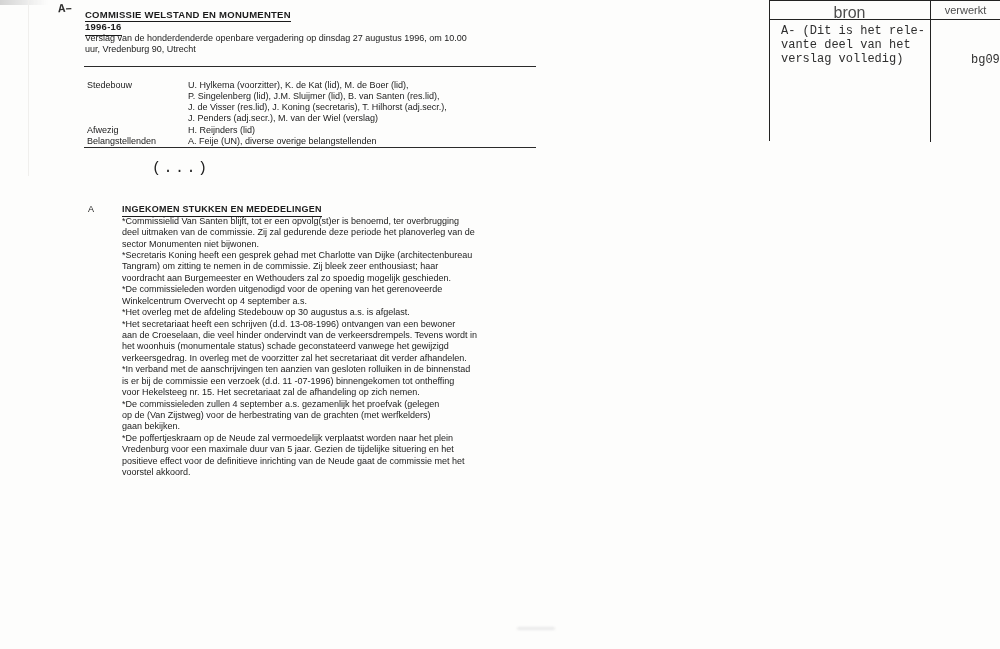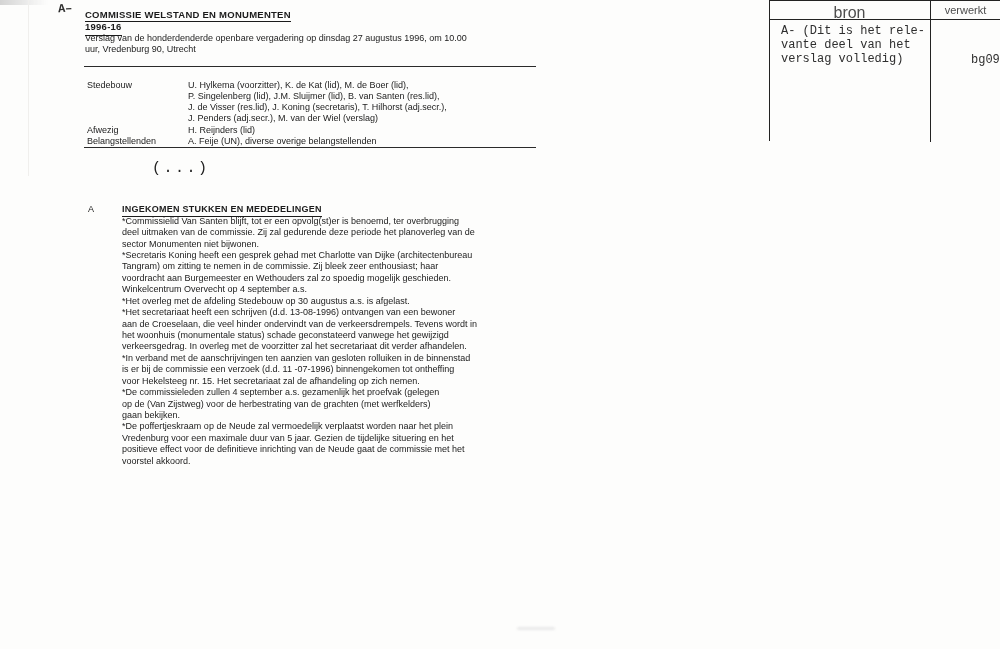--- a/index.html
+++ b/index.html
@@ -94,20 +94,21 @@
   <div class="abs sans section-letter">A</div>
   <div class="abs sans section-heading">INGEKOMEN STUKKEN EN MEDEDELINGEN</div>
 
   <div class="abs body-lines">
     <div>*Commissielid Van Santen blijft, tot er een opvolg(st)er is benoemd, ter overbrugging</div>
     <div>deel uitmaken van de commissie. Zij zal gedurende deze periode het planoverleg van de</div>
     <div>sector Monumenten niet bijwonen.</div>
     <div>*Secretaris Koning heeft een gesprek gehad met Charlotte van Dijke (architectenbureau</div>
     <div>Tangram) om zitting te nemen in de commissie. Zij bleek zeer enthousiast; haar</div>
     <div>voordracht aan Burgemeester en Wethouders zal zo spoedig mogelijk geschieden.</div>
+    <div>*De commissieleden worden uitgenodigd voor de opening van het gerenoveerde</div>
     <div>Winkelcentrum Overvecht op 4 september a.s.</div>
     <div>*Het overleg met de afdeling Stedebouw op 30 augustus a.s. is afgelast.</div>
     <div>*Het secretariaat heeft een schrijven (d.d. 13-08-1996) ontvangen van een bewoner</div>
     <div>aan de Croeselaan, die veel hinder ondervindt van de verkeersdrempels. Tevens wordt in</div>
     <div>het woonhuis (monumentale status) schade geconstateerd vanwege het gewijzigd</div>
     <div>verkeersgedrag. In overleg met de voorzitter zal het secretariaat dit verder afhandelen.</div>
     <div>*In verband met de aanschrijvingen ten aanzien van gesloten rolluiken in de binnenstad</div>
     <div>is er bij de commissie een verzoek (d.d. 11 -07-1996) binnengekomen tot ontheffing</div>
     <div>voor Hekelsteeg nr. 15. Het secretariaat zal de afhandeling op zich nemen.</div>
     <div>*De commissieleden zullen 4 september a.s. gezamenlijk het proefvak (gelegen</div>

